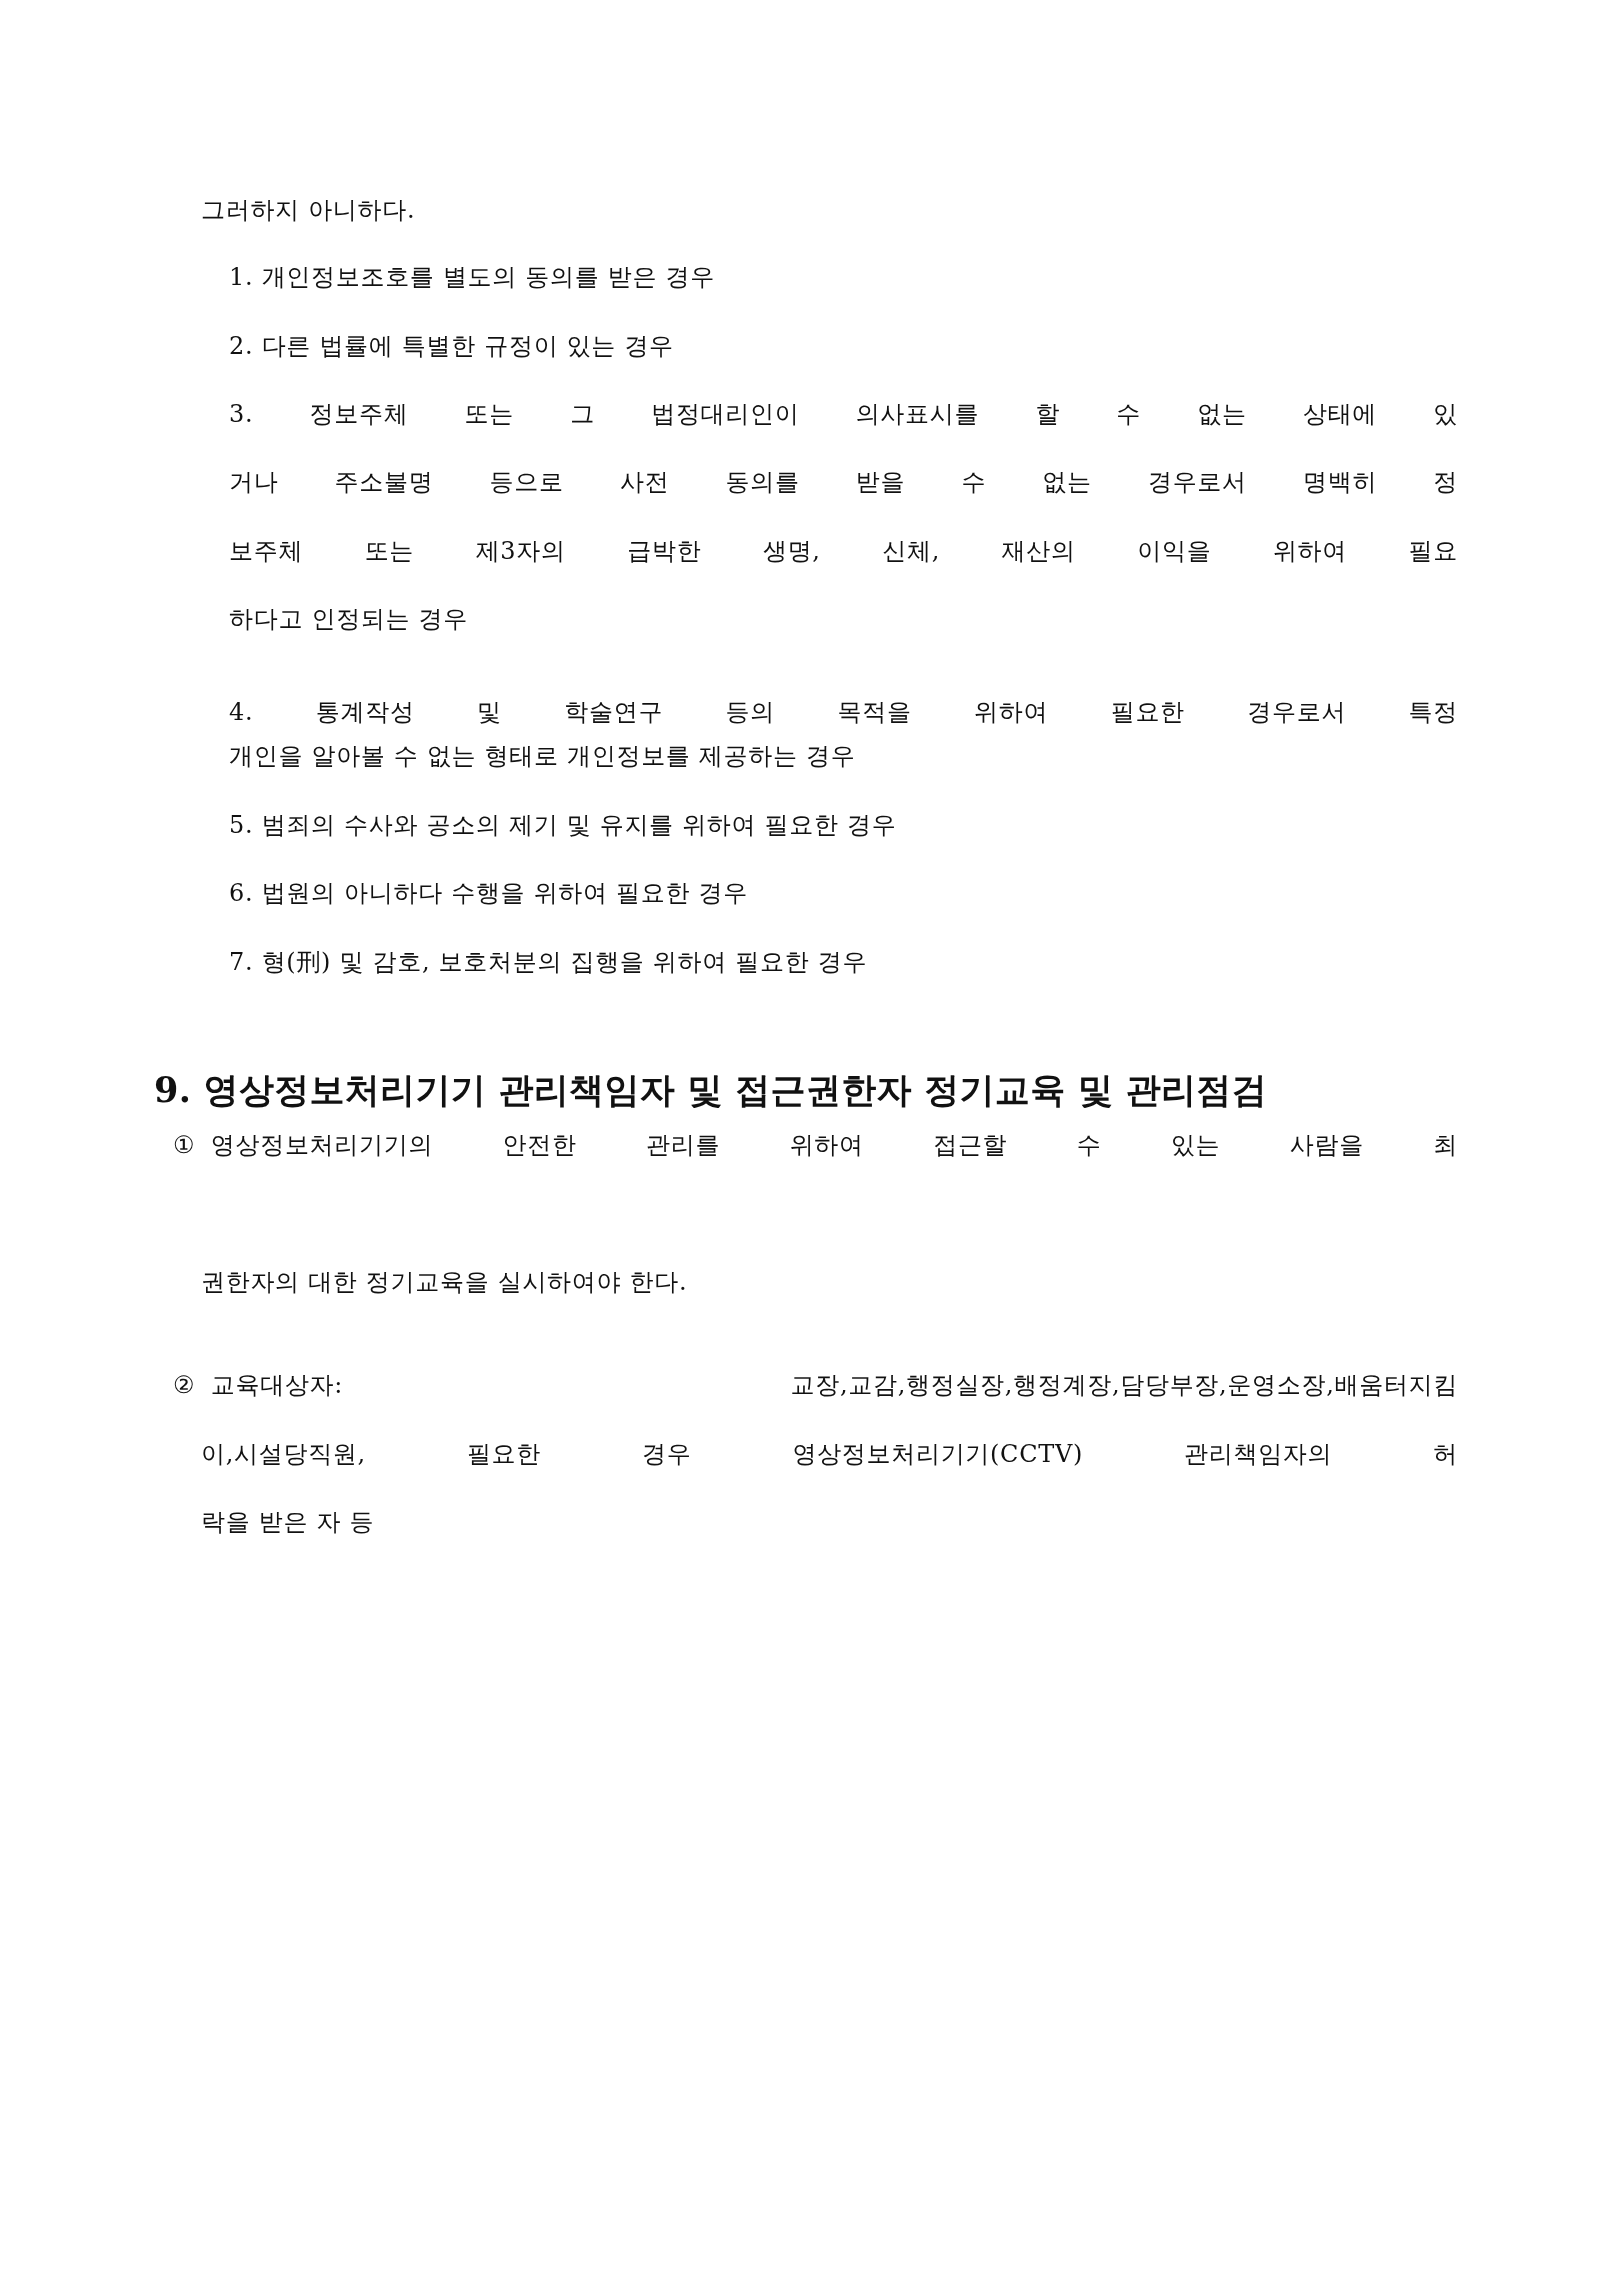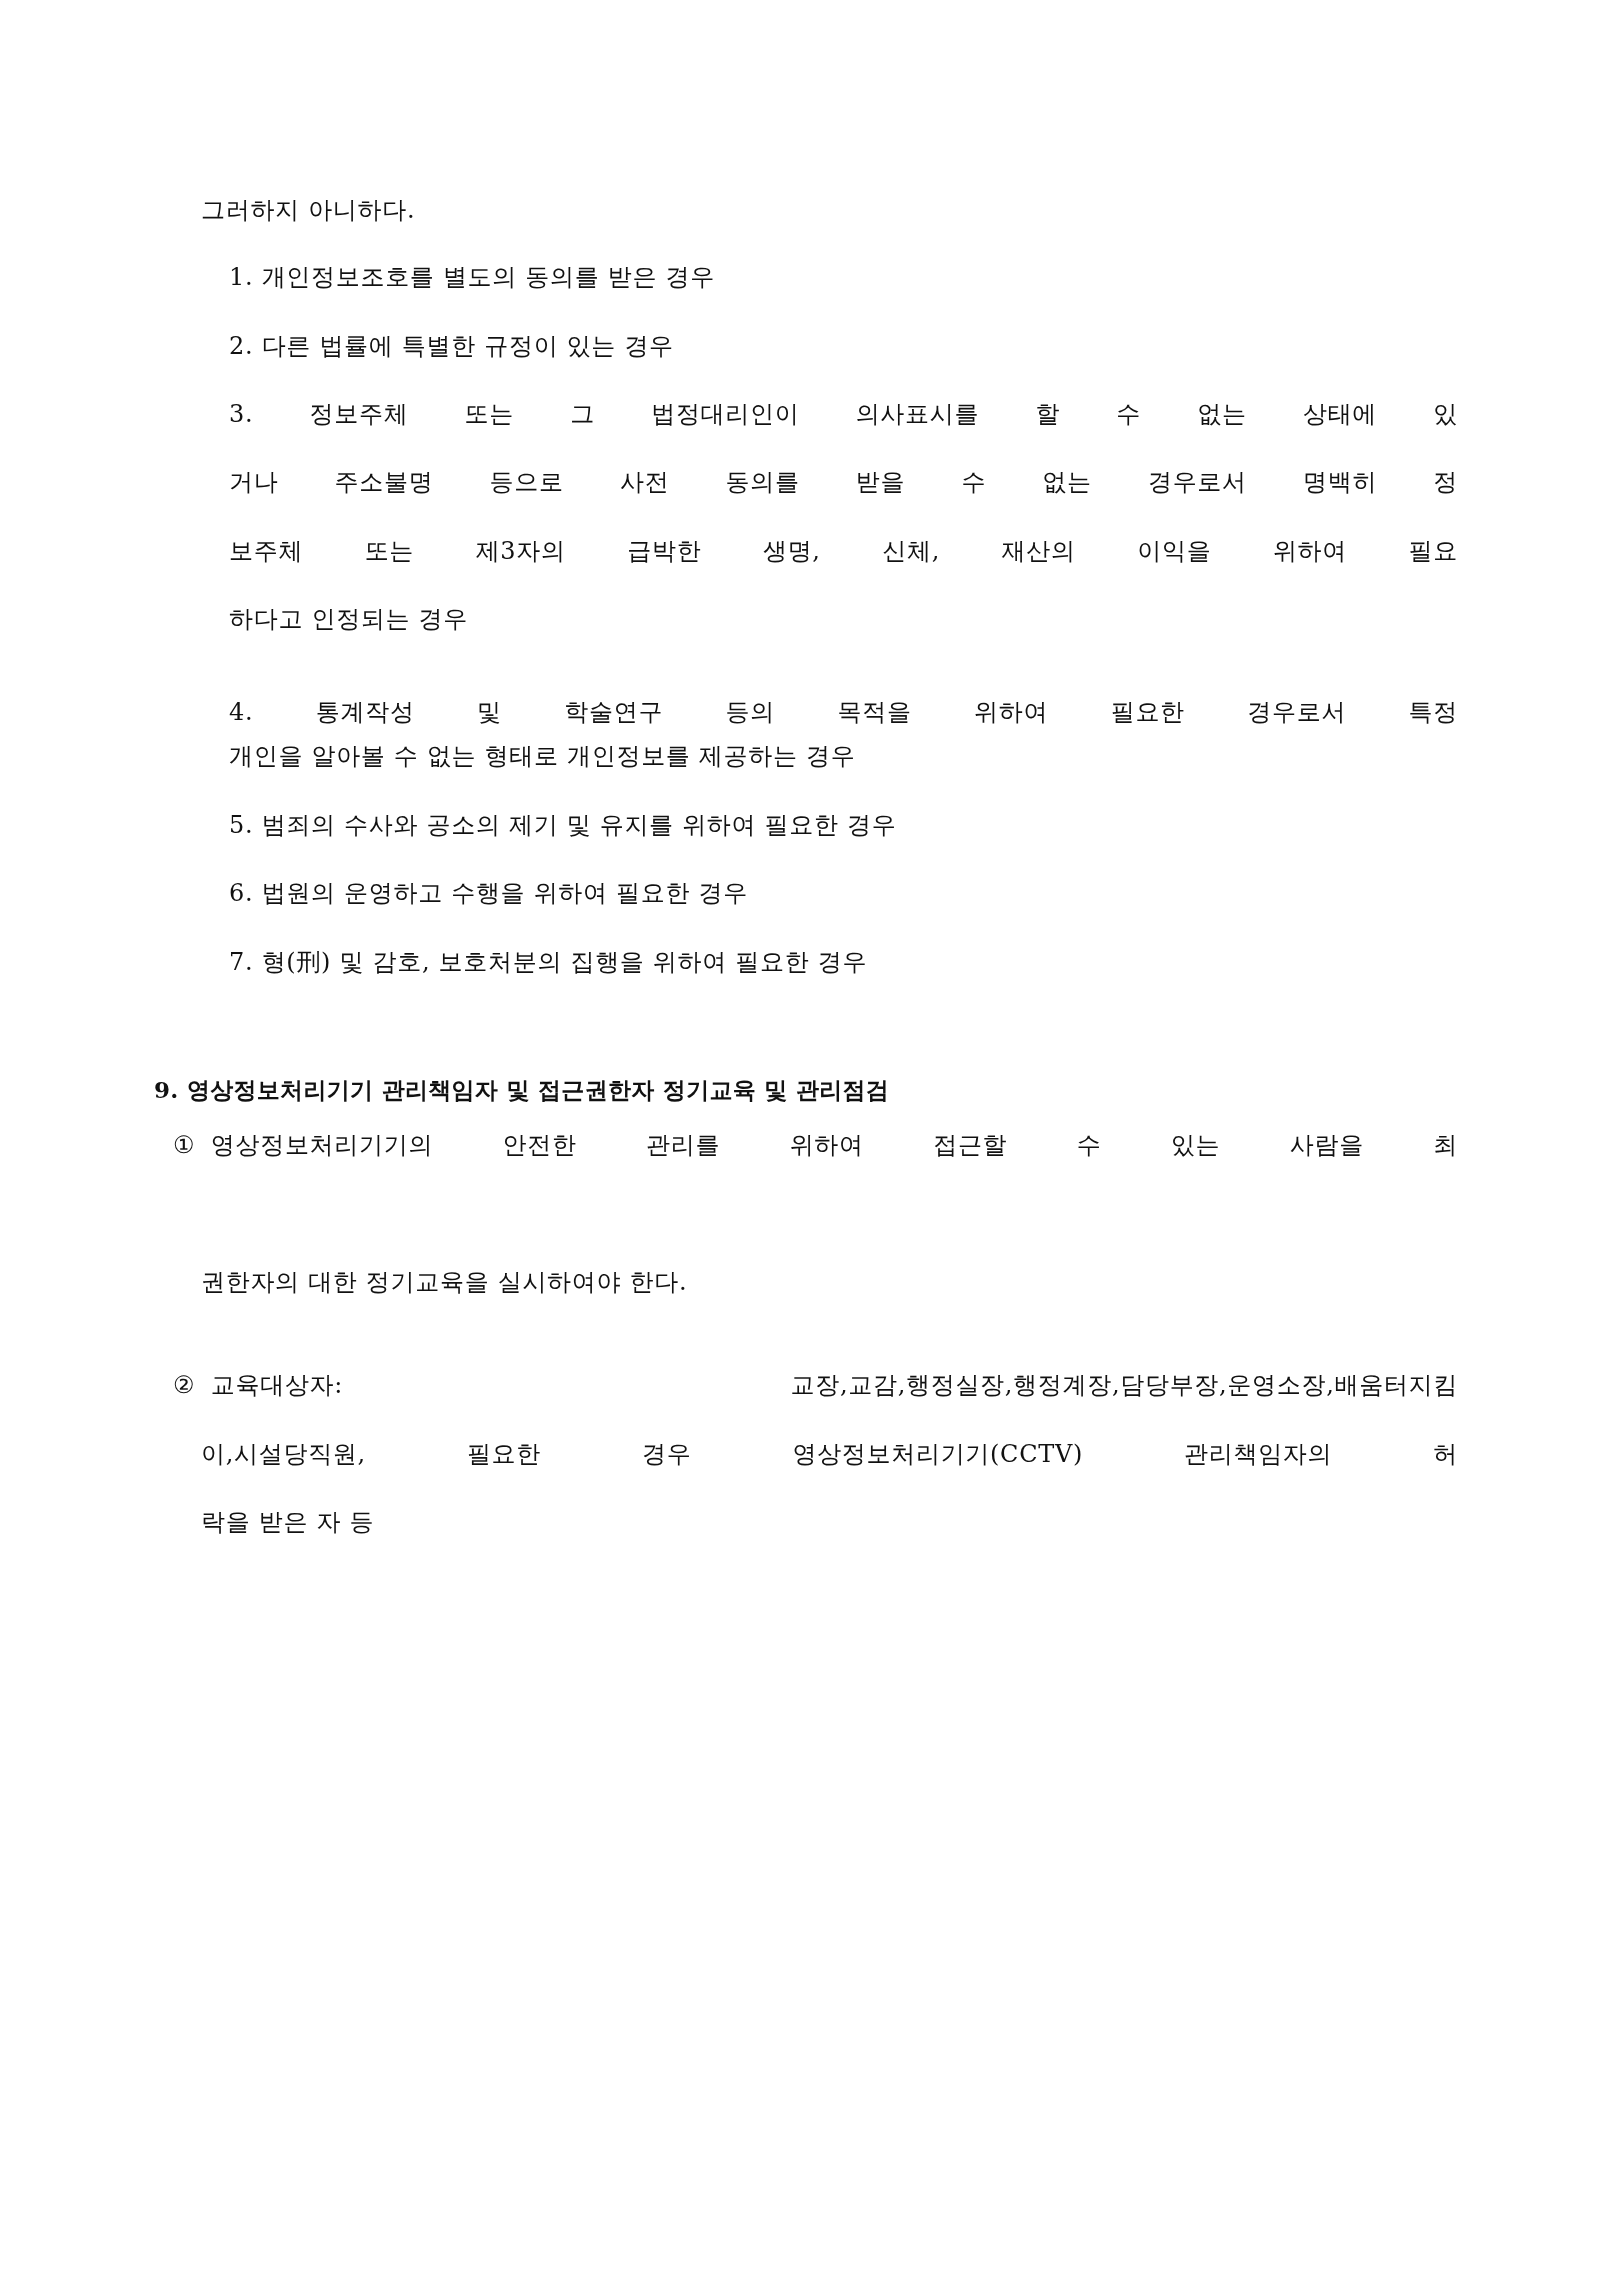--- a/index.html
+++ b/index.html
@@ -17,21 +17,21 @@
     font-size: 24px;
     line-height: 42px;
     white-space: nowrap;
     letter-spacing: 0.7px;
   }
   .justify {
     text-align: justify;
     text-align-last: justify;
     white-space: normal;
   }
-  .heading { font-weight: bold; font-size: 23px; letter-spacing: 0.3px; }
+  .heading { font-weight: bold; font-size: 35px; letter-spacing: 0.3px; }
   .circ { display: inline-block; margin-right: 15.6px; }
 </style>
 </head>
 <body>
 
 <div class="page">
 
   <div class="line" style="left:201px; top:189px;">그러하지 아니하다.</div>
 
   <div class="line" style="left:229px; top:256px;">
@@ -58,21 +58,21 @@
   </div>
   <div class="line" style="left:229px; top:735px;">개인을 알아볼 수 없는 형태로 개인정보를 제공하는 경우</div>
 
   <div class="line" style="left:229px; top:804px;">
     <span>5.</span>
     <span>범죄의 수사와 공소의 제기 및 유지를 위하여 필요한 경우</span>
   </div>
 
   <div class="line" style="left:229px; top:872px;">
     <span>6.</span>
-    <span>법원의 운영하고 수행을 위하여 필요한 경우</span>
+    <span>법원의 아니하다 수행을 위하여 필요한 경우</span>
   </div>
 
   <div class="line" style="left:229px; top:941px;">
     <span>7.</span>
     <span>형(刑) 및 감호, 보호처분의 집행을 위하여 필요한 경우</span>
   </div>
 
   <div class="line heading" style="left:154px; top:1069px;">9. 영상정보처리기기 관리책임자 및 접근권한자 정기교육 및 관리점검</div>
 
   <div class="line justify" style="left:173px; top:1124px; width:1285px;">

